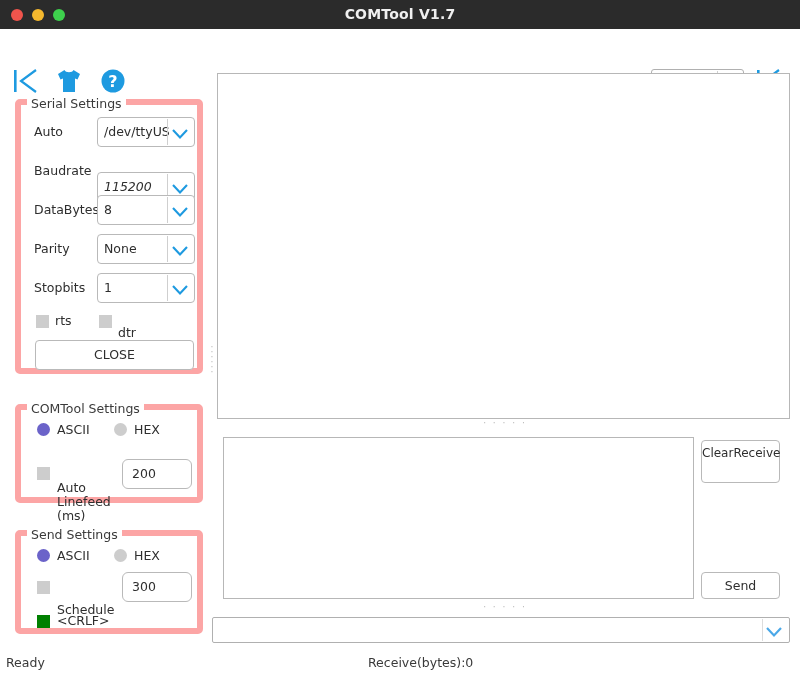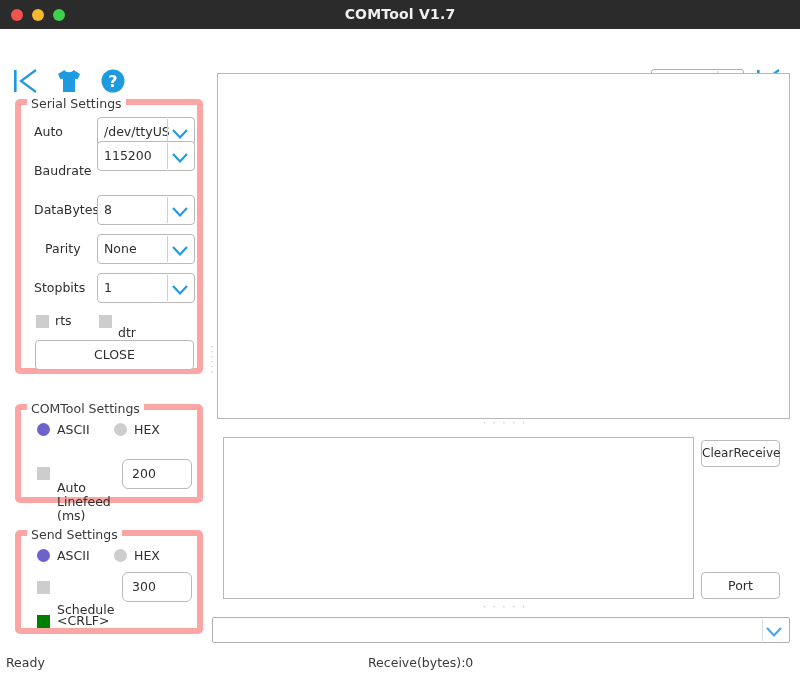--- a/index.html
+++ b/index.html
@@ -233,42 +233,42 @@
     <span class="val">/dev/ttyUS</span>
     <span class="sep"></span>
     <span class="chev">
       <svg width="20" height="14" viewBox="0 0 20 14">
           <path d="M3 3 L10 10.5 L17 3" fill="none" stroke="#1e9ae0" stroke-width="2.1"></path>
         </svg>
     </span>
   </div>
 
   <span class="field-label" style="left:13px; top:58px;">Baudrate</span>
-  <div class="combo" style="left:76px; top:36px;">
+  <div class="combo" style="left:76px; top:67px;font-style:italic;">
     <span class="val">115200</span>
     <span class="sep"></span>
     <span class="chev">
       <svg width="20" height="14" viewBox="0 0 20 14">
           <path d="M3 3 L10 10.5 L17 3" fill="none" stroke="#1e9ae0" stroke-width="2.1"></path>
         </svg>
     </span>
   </div>
 
   <span class="field-label" style="left:13px; top:97px;">DataBytes</span>
   <div class="combo" style="left:76px; top:90px;">
     <span class="val">8</span>
     <span class="sep"></span>
     <span class="chev">
       <svg width="20" height="14" viewBox="0 0 20 14">
           <path d="M3 3 L10 10.5 L17 3" fill="none" stroke="#1e9ae0" stroke-width="2.1"></path>
         </svg>
     </span>
   </div>
 
-  <span class="field-label" style="left:24px; top:136px;">Parity</span>
+  <span class="field-label" style="left:13px; top:136px;">Parity</span>
   <div class="combo" style="left:76px; top:129px;">
     <span class="val">None</span>
     <span class="sep"></span>
     <span class="chev">
       <svg width="20" height="14" viewBox="0 0 20 14">
           <path d="M3 3 L10 10.5 L17 3" fill="none" stroke="#1e9ae0" stroke-width="2.1"></path>
         </svg>
     </span>
   </div>
 
@@ -342,23 +342,23 @@
   <span style="display:block">·</span>
     <span style="display:block">·</span>
   <span style="display:block">·</span>
     <span style="display:block">·</span>
 </div>
 
 <div class="split-h" style="left:440px; top:420px; width:130px; height:10px;">· · · · ·</div>
 
 <div id="send-area"></div>
 
-<div class="pbtn" style="left:701px; top:440px; width:79px; height:27px; line-height:25px; font-size:12px;">ClearReceive</div>
-
-<div class="pbtn" style="left:701px; top:572px; width:79px; height:27px; line-height:25px;">Port</div>
+<div class="pbtn" style="left:701px; top:440px; width:79px; height:43px; line-height:25px; font-size:12px;">ClearReceive</div>
+
+<div class="pbtn" style="left:701px; top:572px; width:79px; height:27px; line-height:25px;">Send</div>
 
 <div class="split-h" style="left:440px; top:604px; width:130px; height:10px;">· · · · ·</div>
 
 <div id="cmd-combo">
   <span class="sep"></span>
   <span class="chev">
     <svg width="20" height="14" viewBox="0 0 20 14">
       <path d="M3 3 L10 10.5 L17 3" fill="none" stroke="#4aa8e8" stroke-width="2.2"></path>
     </svg>
   </span>

